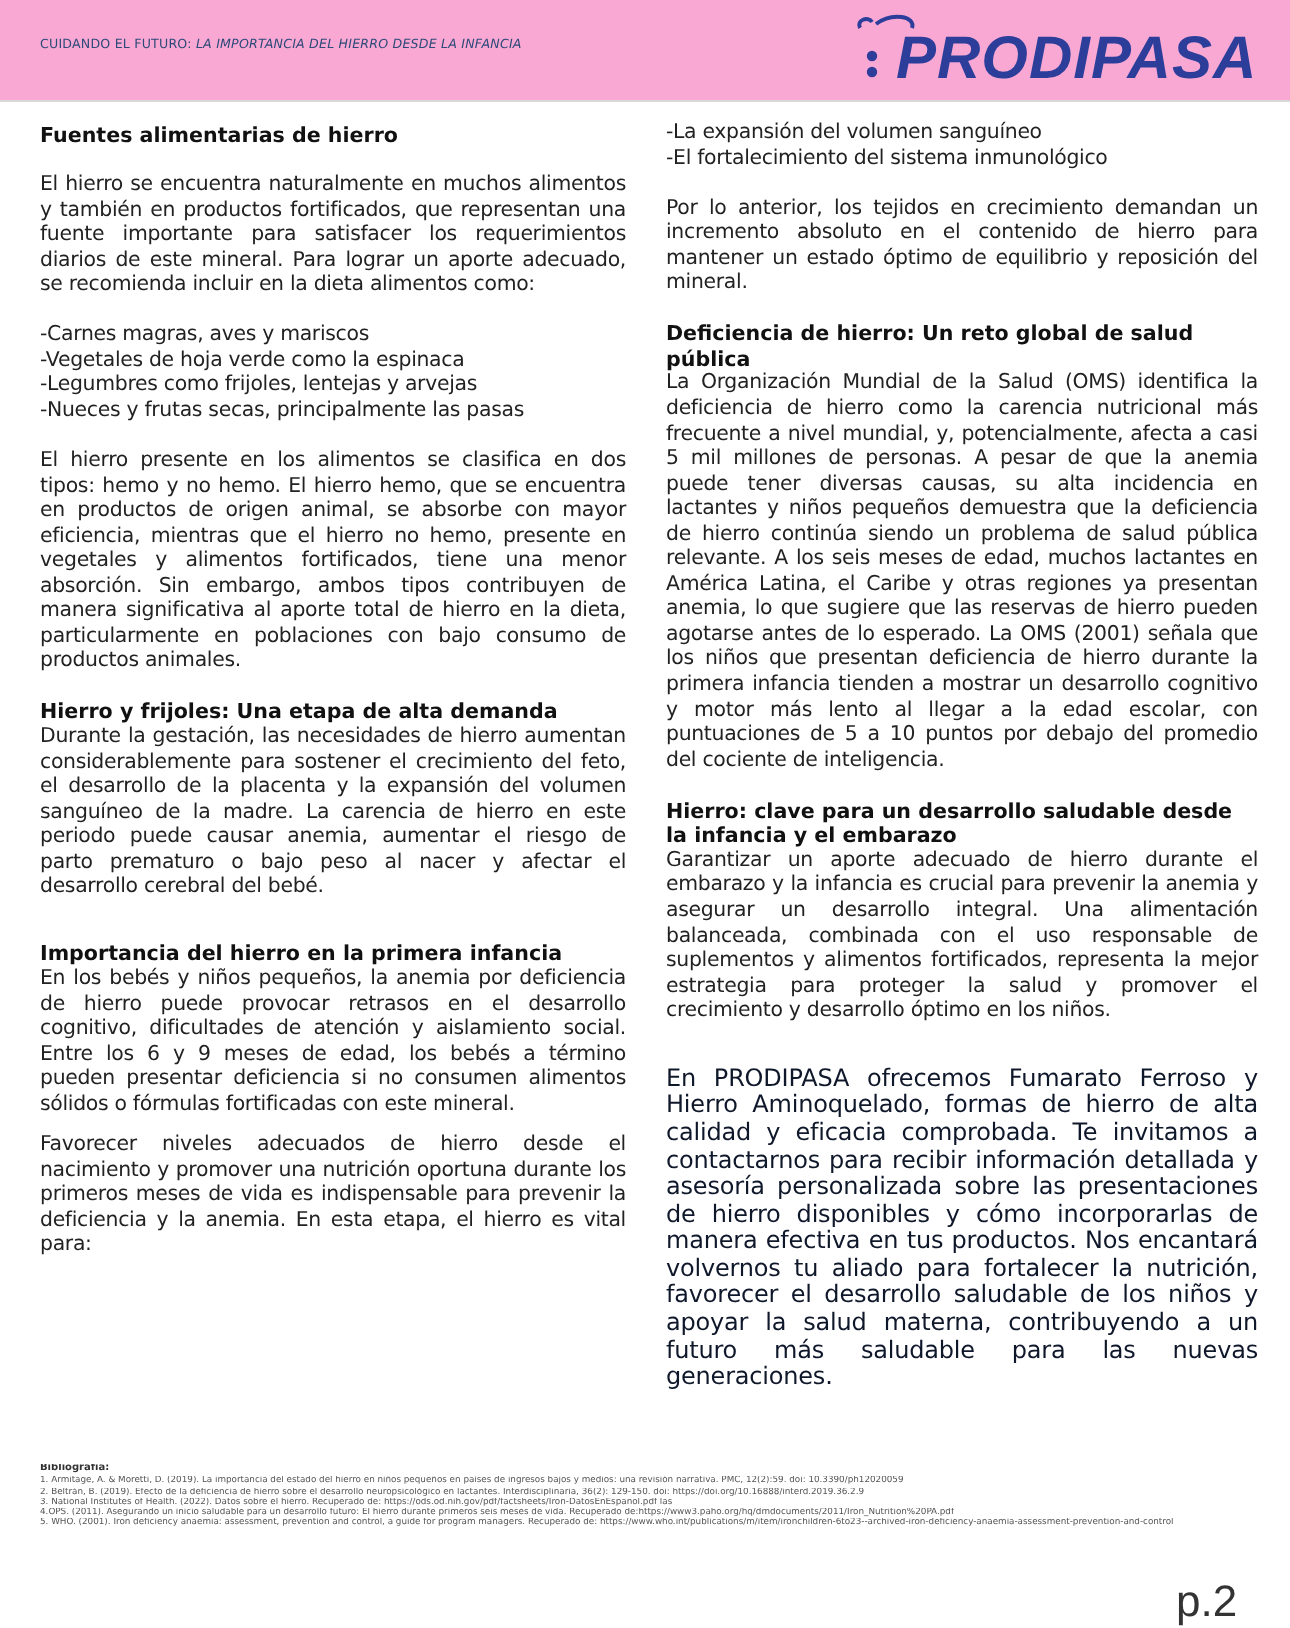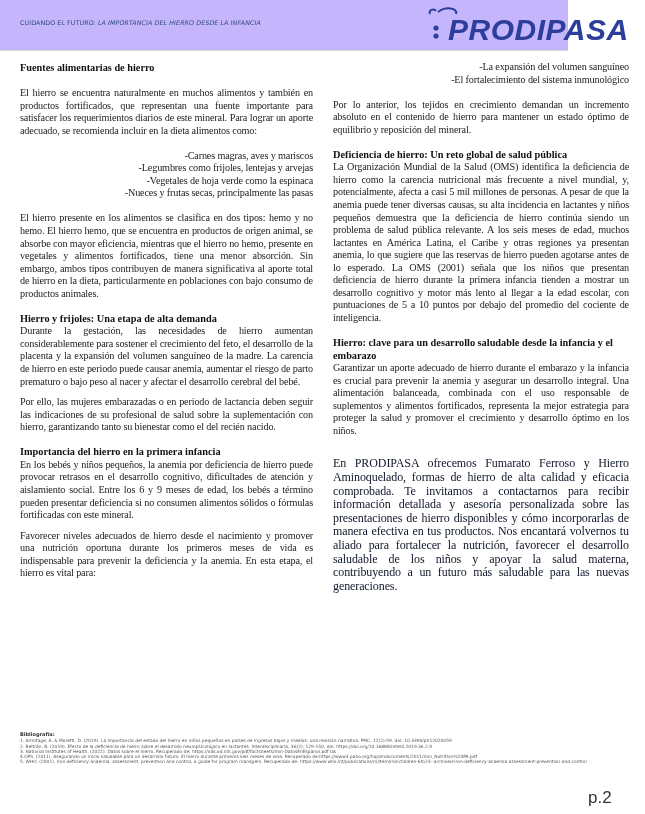--- a/index.html
+++ b/index.html
@@ -2,66 +2,66 @@
 <html><head>
   <meta charset="utf-8">
   <style>
     html, body { margin: 0; padding: 0; }
     body {
       width: 645px; height: 814px; background: #ffffff;
       font-family: "DejaVu Sans", sans-serif; color: #1e1e1e;
       position: relative; overflow: hidden;
     }
     .header {
-      position: absolute; left: 0; top: 0; width: 568px; height: 50px;
-      background: #c4b5fd;
+      position: absolute; left: 0; top: 0; width: 645px; height: 50px;
+      background: #f9a8d4;
       border-bottom: 1px solid #d8d8d8;
       text-decoration: underline;
     }
     .header-title {
       position: absolute; left: 20px; top: 19px;
       font-size: 6.3px; color: #2e4a78; letter-spacing: 0.1px; white-space: nowrap;
     }
     .header-title .it { font-style: italic; }
     .logo {
       position: absolute; left: 426px; top: 6px; height: 42px; width: 215px;
     }
     .logo-mark { position: absolute; left: 0; top: 0; width: 40px; height: 40px; }
     .logo-text {
       position: absolute; left: 22px; top: 9px;
       font-family: "Liberation Sans", sans-serif; font-weight: bold; font-style: italic;
       font-size: 30px; color: #2c3e9a; letter-spacing: 0.5px; line-height: 30px;
     }
-    .col { position: absolute; top: 55px; font-family: Liberation Serif, serif; }
+    .col { position: absolute; top: 55px; }
     .col-left { left: 20px; width: 293px; }
     .col-right { left: 333px; width: 296px; }
     .h {
       font-weight: bold; font-size: 10.3px; line-height: 12.6px; color: #111;
       margin: 0;
     }
     p, .list {
       margin: 0; font-size: 10.2px; line-height: 12.55px; text-align: justify;
       color: #222; letter-spacing: -0.15px;
     }
-    .list div { text-align: right; }
+    .list div { text-align: left; }
     .gap { height: 12.5px; }
     .gap-s { height: 8px; }
     .cta {
       font-size: 12px; line-height: 13.6px; text-align: justify; color: #0f172a;
       letter-spacing: -0.1px; margin: 0;
     }
     .biblio {
       position: absolute; left: 20px; top: 732px; width: 610px;
       font-size: 4.4px; line-height: 5.3px; color: #555;
     }
     .biblio .bt { font-weight: bold; color: #333; font-size: 5px; margin-bottom: 1px; }
     .biblio div { white-space: nowrap; overflow: hidden; }
     .pagenum {
       position: absolute; left: 588px; top: 788px;
-      font-family: "Liberation Sans", sans-serif; font-size: 17px; color: #333;
+      font-family: "Liberation Sans", sans-serif; font-size: 22px; color: #333;
     }
   </style>
 </head>
 <body>
 
 <div class="header">
   <div class="header-title">
     <span>CUIDANDO EL FUTURO: </span><span class="it">LA IMPORTANCIA DEL HIERRO DESDE LA INFANCIA</span>
   </div>
   <div class="logo">
@@ -76,31 +76,30 @@
 </div>
 
 <div class="col col-left">
   <div style="height:7px"></div>
   <h3 class="h">Fuentes alimentarias de hierro</h3>
   <div class="gap"></div>
   <p>El hierro se encuentra naturalmente en muchos alimentos y también en productos fortificados, que representan una fuente importante para satisfacer los requerimientos diarios de este mineral. Para lograr un aporte adecuado, se recomienda incluir en la dieta alimentos como:</p>
   <div class="gap"></div>
   <div class="list">
     <div>-Carnes magras, aves y mariscos</div>
+    <div>-Vegetales de hoja verde como la espinaca</div>
     <div>-Legumbres como frijoles, lentejas y arvejas</div>
-    <div>-Vegetales de hoja verde como la espinaca</div>
     <div>-Nueces y frutas secas, principalmente las pasas</div>
   </div>
   <div class="gap"></div>
   <p>El hierro presente en los alimentos se clasifica en dos tipos: hemo y no hemo. El hierro hemo, que se encuentra en productos de origen animal, se absorbe con mayor eficiencia, mientras que el hierro no hemo, presente en vegetales y alimentos fortificados, tiene una menor absorción. Sin embargo, ambos tipos contribuyen de manera significativa al aporte total de hierro en la dieta, particularmente en poblaciones con bajo consumo de productos animales.</p>
   <div class="gap"></div>
   <h3 class="h">Hierro y frijoles: Una etapa de alta demanda</h3>
   <p>Durante la gestación, las necesidades de hierro aumentan considerablemente para sostener el crecimiento del feto, el desarrollo de la placenta y la expansión del volumen sanguíneo de la madre. La carencia de hierro en este periodo puede causar anemia, aumentar el riesgo de parto prematuro o bajo peso al nacer y afectar el desarrollo cerebral del bebé.</p>
   <div class="gap-s"></div>
-  <p>Por ello, las mujeres embarazadas o en periodo de lactancia deben seguir las indicaciones de su profesional de salud sobre la suplementación con hierro, garantizando tanto su bienestar como el del recién nacido.</p>
   <div class="gap"></div>
   <h3 class="h">Importancia del hierro en la primera infancia</h3>
   <p>En los bebés y niños pequeños, la anemia por deficiencia de hierro puede provocar retrasos en el desarrollo cognitivo, dificultades de atención y aislamiento social. Entre los 6 y 9 meses de edad, los bebés a término pueden presentar deficiencia si no consumen alimentos sólidos o fórmulas fortificadas con este mineral.</p>
   <div class="gap-s"></div>
   <p>Favorecer niveles adecuados de hierro desde el nacimiento y promover una nutrición oportuna durante los primeros meses de vida es indispensable para prevenir la deficiencia y la anemia. En esta etapa, el hierro es vital para:</p>
 </div>
 
 <div class="col col-right">
   <div style="height:6px"></div>
   <div class="list">

